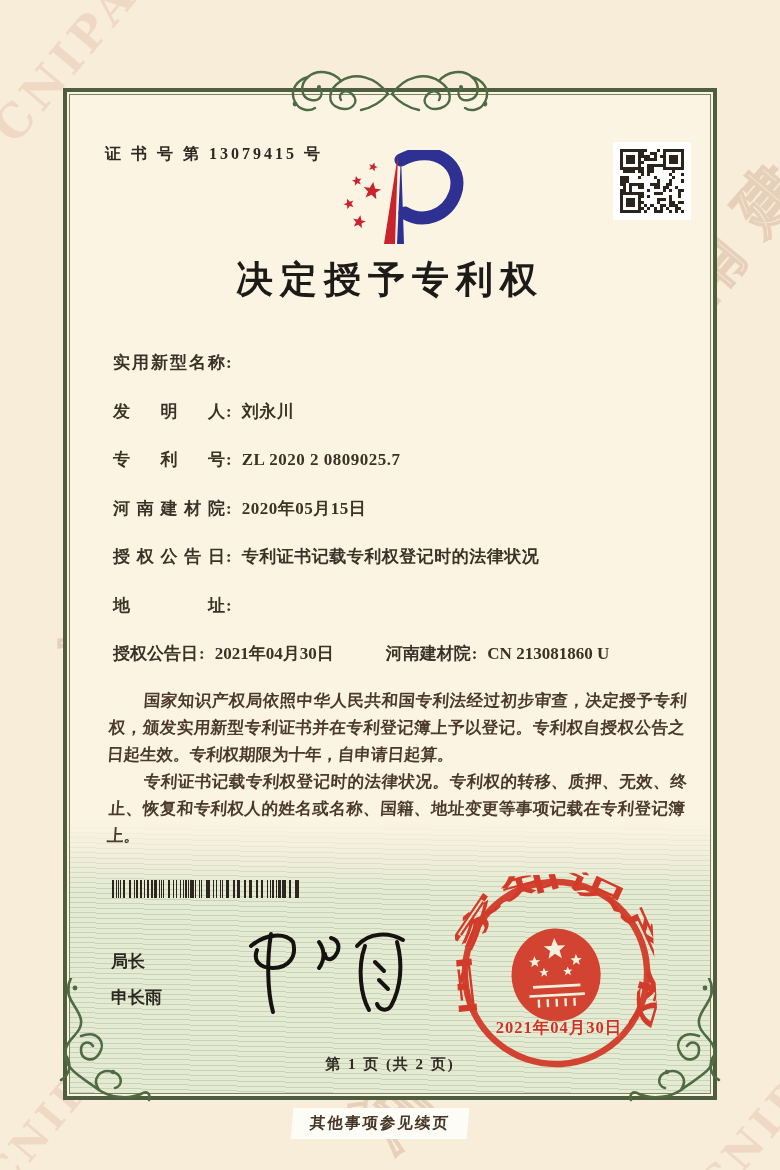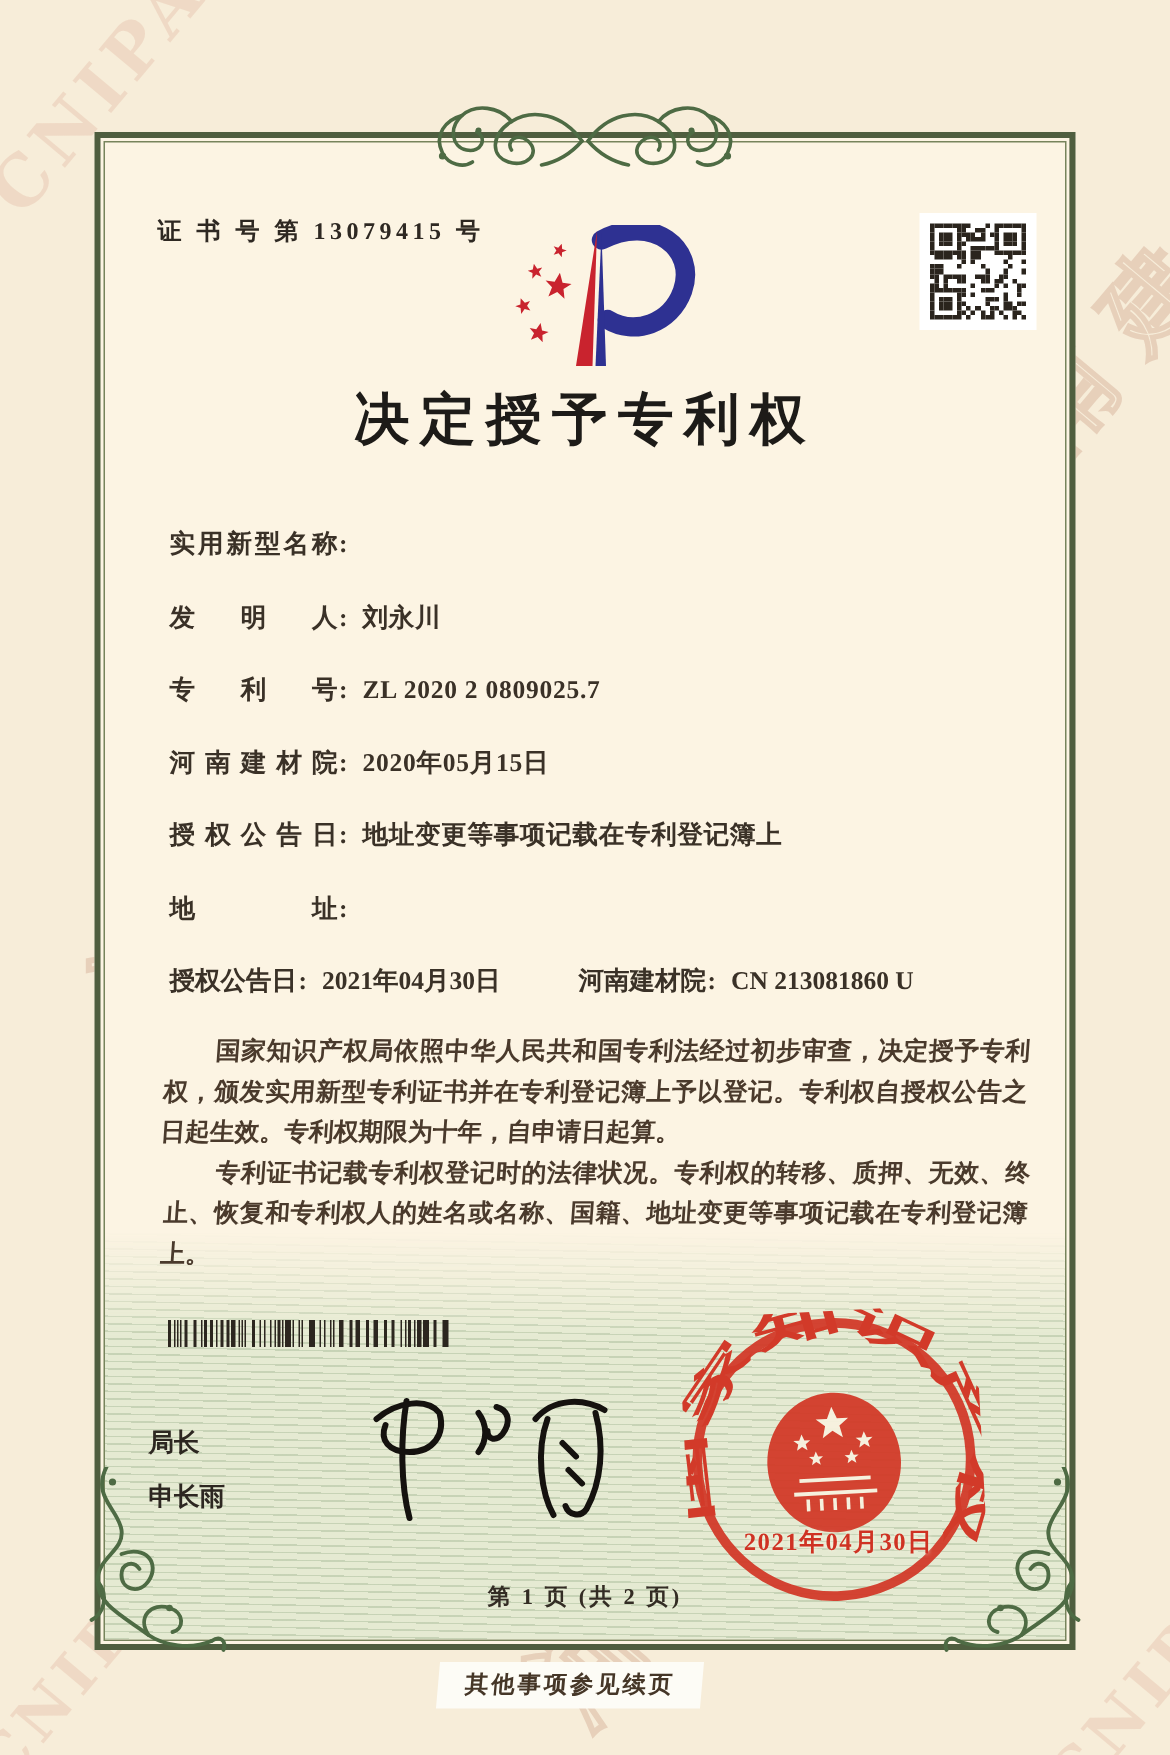--- a/index.html
+++ b/index.html
@@ -82,21 +82,21 @@
     font-size:16.5px;line-height:27px;color:#4a3a2c;font-weight:bold;
     text-align:justify;
   }
   .body-text p{margin:0;text-indent:2em;transform:skewX(-4deg);}
 
   .barcode{position:absolute;left:45px;top:788px;width:190px;height:18px;display:flex;align-items:stretch;}
   .barcode i{display:block;height:100%;}
   .barcode i.b{background:#2c261f;}
 
   .signer{
-    position:absolute;left:32px;top:852px;z-index:5;
+    position:absolute;left:44px;top:852px;z-index:5;
     font-family:"Liberation Sans","DejaVu Sans",sans-serif;
     font-size:17px;font-weight:bold;color:#2d2721;line-height:36px;
   }
   .signature{position:absolute;left:160px;top:820px;z-index:5;}
 
   .seal{position:absolute;left:390px;top:782px;width:198px;height:198px;z-index:6;transform:rotate(-3deg);}
   .seal-date{
     position:absolute;left:402px;top:925px;width:180px;z-index:7;text-align:center;
     font-size:16.5px;font-weight:bold;color:#cf3223;letter-spacing:1px;
     text-shadow:0 0 3px rgba(252,244,227,.9);
@@ -646,21 +646,21 @@
         <span class="fvalue">ZL 2020 2 0809025.7</span>
       </div>
       <div class="frow">
         <span class="flabel">河南建材院</span>
           <span class="fcolon">:</span>
         <span class="fvalue">2020年05月15日</span>
       </div>
       <div class="frow">
         <span class="flabel">授权公告日</span>
           <span class="fcolon">:</span>
-        <span class="fvalue">地址变更等事项记载在专利登记簿上</span>
+        <span class="fvalue">专利证书记载专利权登记时的法律状况</span>
       </div>
       <div class="frow">
         <span class="flabel">地址</span>
           <span class="fcolon">:</span>
       </div>
       <div class="grant-row">
         <span>授权公告日</span>
           <span class="fcolon">:</span>
         <span>2021年04月30日</span>
         <span class="grant-right">

